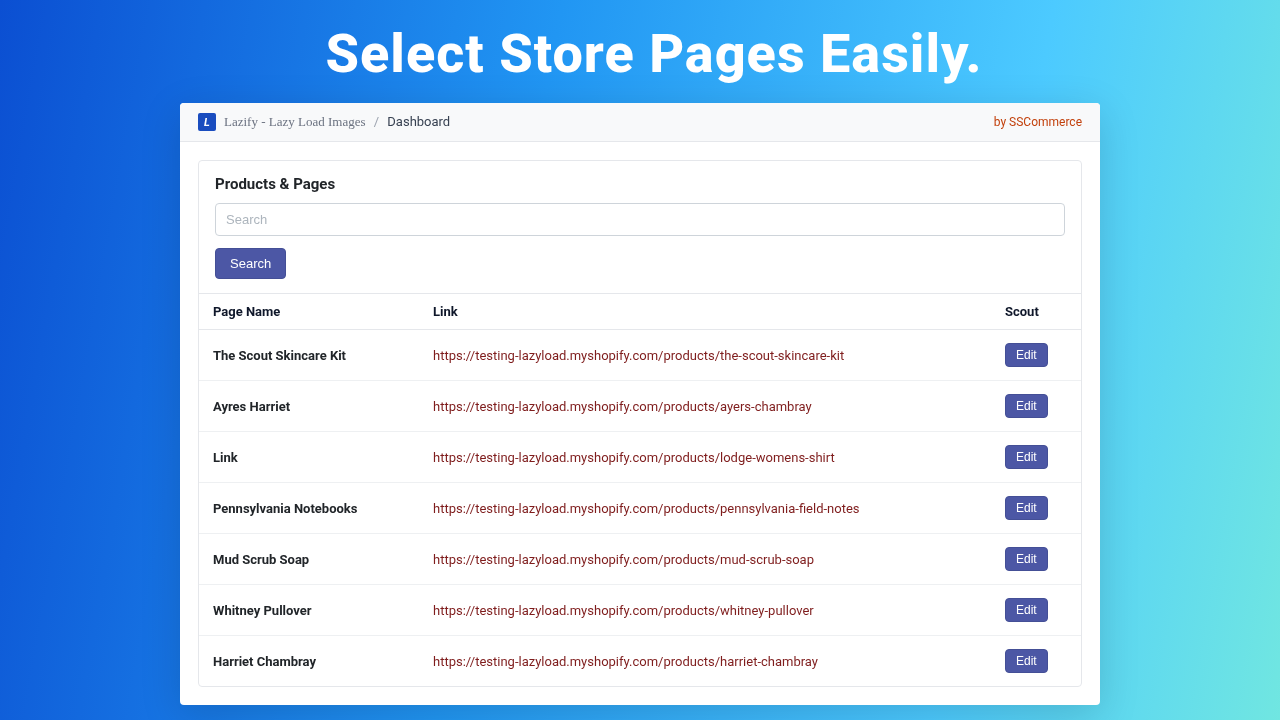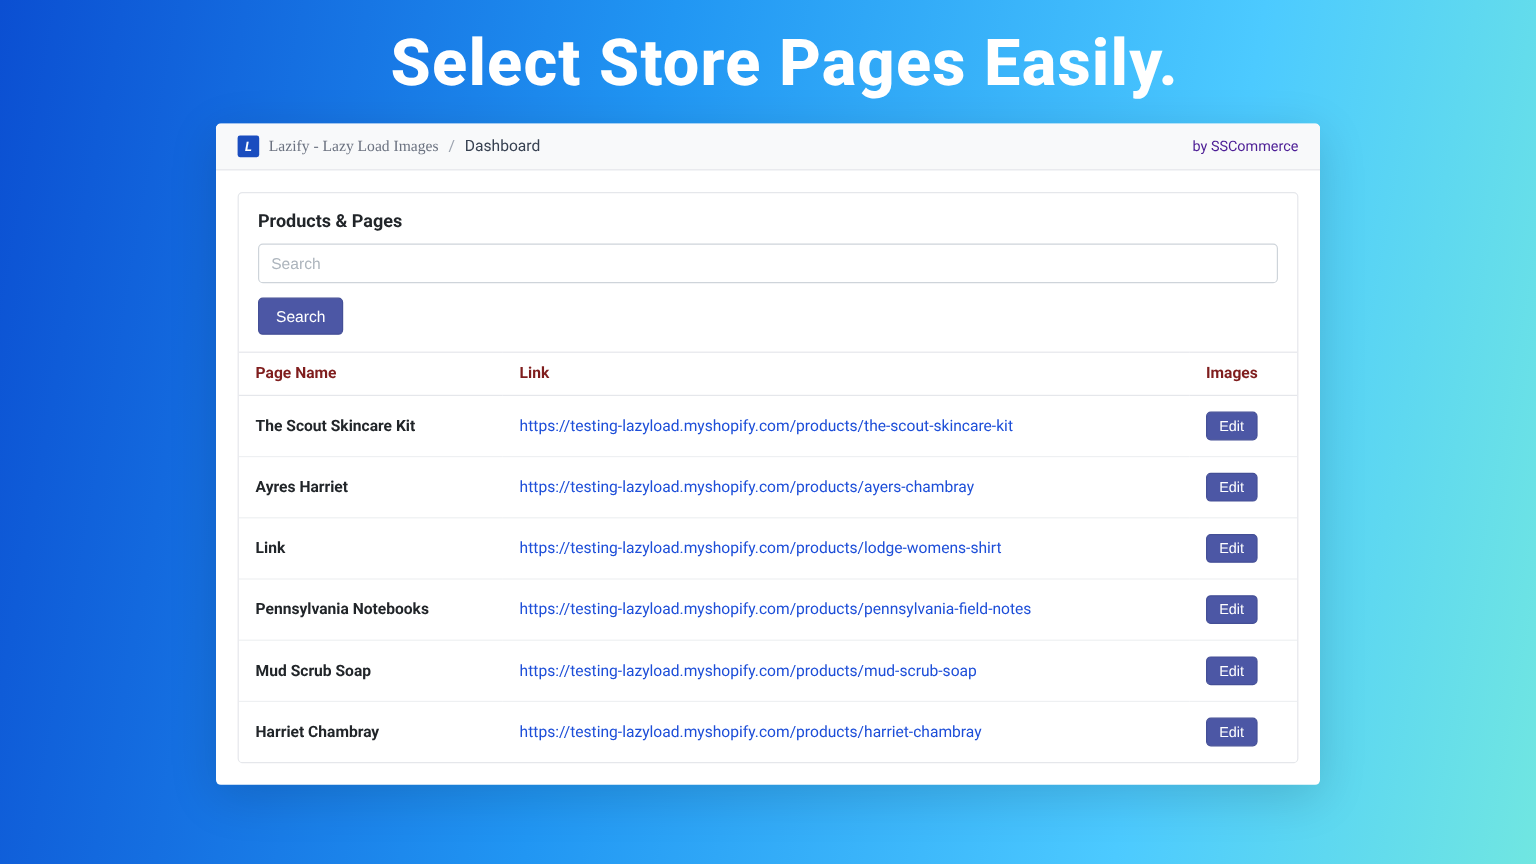--- a/index.html
+++ b/index.html
@@ -41,21 +41,21 @@
   width: 18px; height: 18px;
   background: #1a4dbf;
   border-radius: 2px;
   display: flex; align-items: center; justify-content: center;
   color: #fff; font-weight: 700; font-size: 11px;
   font-style: italic;
 }
 .breadcrumb-app { color: #6b7280; font-family: Liberation Serif, serif; }
 .breadcrumb-sep { color: #9ca3af; margin: 0 5px; }
 .breadcrumb-current { color: #374151; }
-.by-label { color: #4c1d95; font-size: 12px; }
+.by-label { color: #c2410c; font-size: 12px; }
 .panel {
   margin: 18px;
   border: 1px solid #e5e7eb;
   border-radius: 4px;
   overflow: hidden;
 }
 .panel-title {
   padding: 14px 16px 10px 16px;
   font-size: 15px;
   font-weight: 700;
@@ -83,34 +83,34 @@
 .btn-small {
   padding: 4px 10px;
   font-size: 12px;
 }
 .search-btn-row { margin-top: 12px; }
 .table { width: 100%; border-collapse: collapse; }
 .table thead th {
   text-align: left;
   font-size: 13px;
   font-weight: 700;
-  color: #7f1d1d;
+  color: #0f172a;
   border-top: 1px solid #e5e7eb;
   border-bottom: 1px solid #e5e7eb;
   padding: 10px 14px;
 }
 .table thead th.action { text-align: left; width: 90px; }
 .table tbody td {
   border-top: 1px solid #eef0f2;
   padding: 13px 14px;
   font-size: 13px;
   vertical-align: middle;
 }
 .page-name-cell { color: #212529; font-weight: 700; width: 220px; }
-.link-cell { color: #1d4ed8; font-size: 12px; }
+.link-cell { color: #7f1d1d; font-size: 12px; }
 .action-cell { width: 90px; text-align: left; }
 </style>
 </head>
 <body>
 
 <div class="hero-title">Select Store Pages Easily.</div>
 
 <div class="app-window">
 
   <div class="app-header">
@@ -133,21 +133,21 @@
       <div class="search-btn-row">
         <button class="btn">Search</button>
       </div>
     </div>
 
     <table class="table">
       <thead>
         <tr>
           <th>Page Name</th>
           <th>Link</th>
-          <th class="action">Images</th>
+          <th class="action">Scout</th>
         </tr>
       </thead>
       <tbody id="table-body">
           <tr>
             <td class="page-name-cell">The Scout Skincare Kit</td>
             <td class="link-cell">https://testing-lazyload.myshopify.com/products/the-scout-skincare-kit</td>
             <td class="action-cell"><button class="btn btn-small">Edit</button></td>
           </tr>
           <tr>
             <td class="page-name-cell">Ayres Harriet</td>
@@ -163,20 +163,25 @@
             <td class="page-name-cell">Pennsylvania Notebooks</td>
             <td class="link-cell">https://testing-lazyload.myshopify.com/products/pennsylvania-field-notes</td>
             <td class="action-cell"><button class="btn btn-small">Edit</button></td>
           </tr>
           <tr>
             <td class="page-name-cell">Mud Scrub Soap</td>
             <td class="link-cell">https://testing-lazyload.myshopify.com/products/mud-scrub-soap</td>
             <td class="action-cell"><button class="btn btn-small">Edit</button></td>
           </tr>
           <tr>
+            <td class="page-name-cell">Whitney Pullover</td>
+            <td class="link-cell">https://testing-lazyload.myshopify.com/products/whitney-pullover</td>
+            <td class="action-cell"><button class="btn btn-small">Edit</button></td>
+          </tr>
+          <tr>
             <td class="page-name-cell">Harriet Chambray</td>
             <td class="link-cell">https://testing-lazyload.myshopify.com/products/harriet-chambray</td>
             <td class="action-cell"><button class="btn btn-small">Edit</button></td>
           </tr>
         </tbody>
     </table>
   </div>
 
 </div>
 

